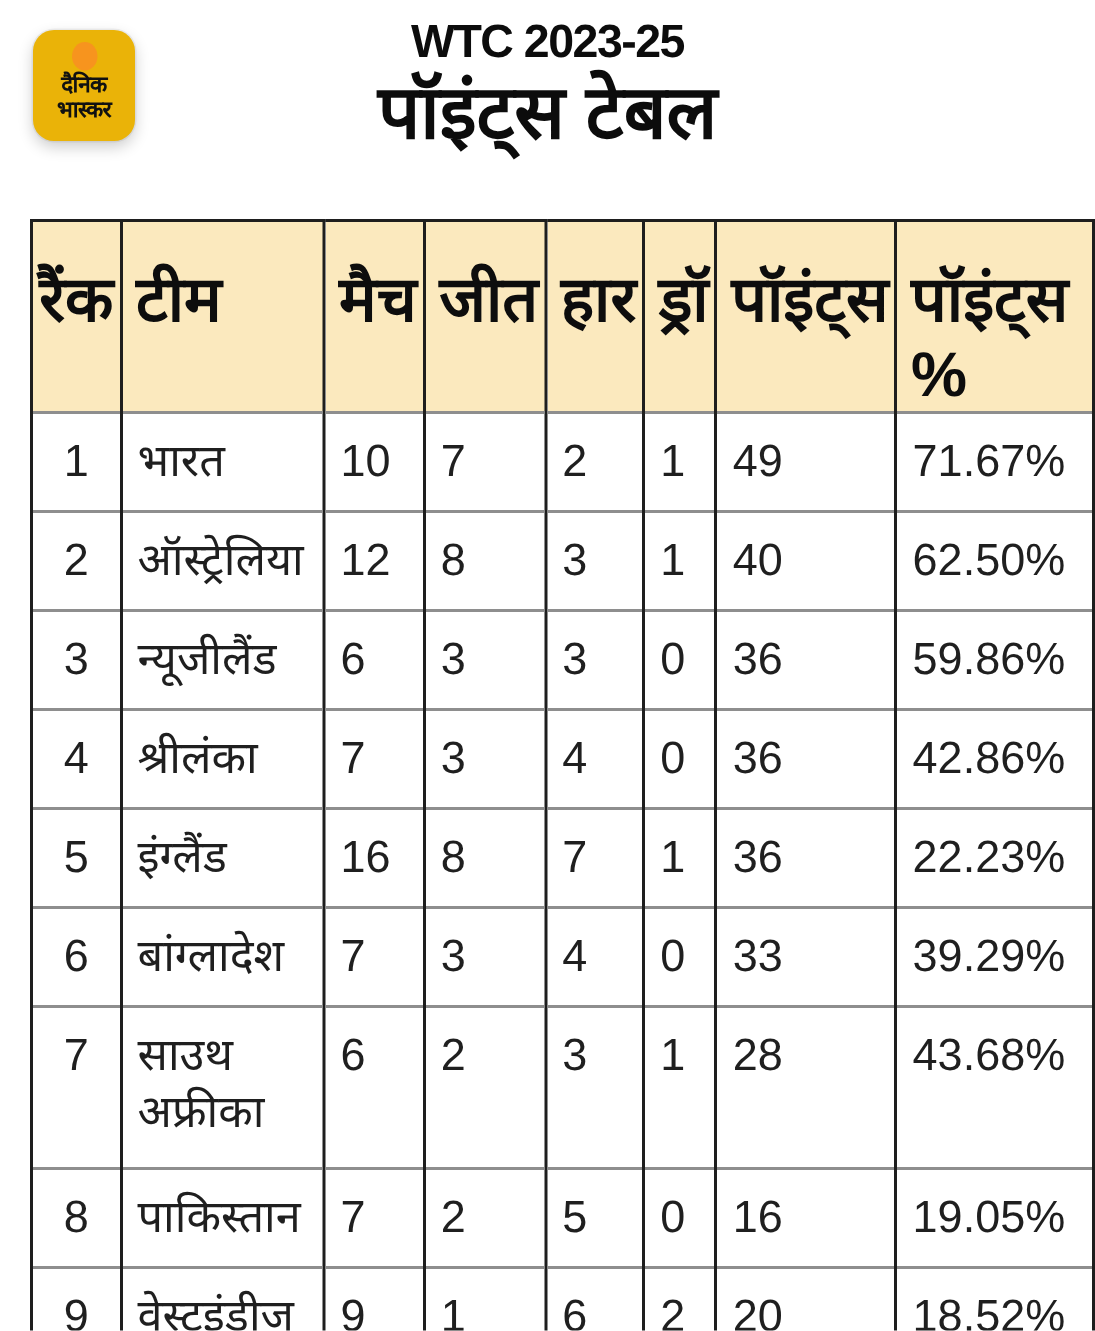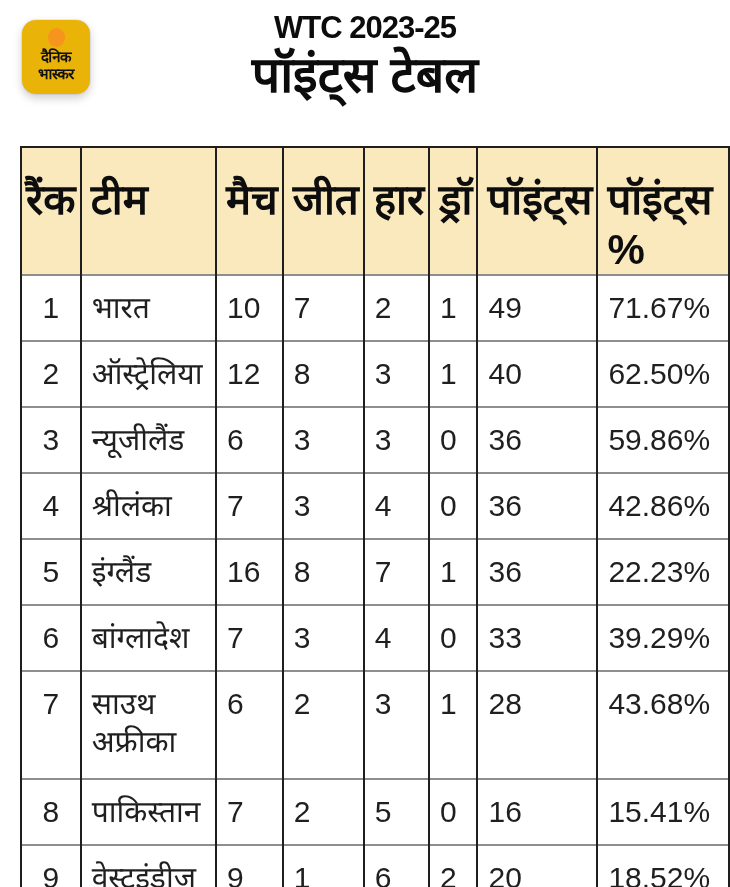--- a/index.html
+++ b/index.html
@@ -191,21 +191,21 @@
         <td class="col-7">43.68%</td>
       </tr>
       <tr>
         <td class="col-0">8</td>
         <td class="col-1">पाकिस्तान</td>
         <td class="col-2">7</td>
         <td class="col-3">2</td>
         <td class="col-4">5</td>
         <td class="col-5">0</td>
         <td class="col-6">16</td>
-        <td class="col-7">15.41%</td>
+        <td class="col-7">19.05%</td>
       </tr>
       <tr>
         <td class="col-0">9</td>
         <td class="col-1">वेस्टइंडीज</td>
         <td class="col-2">9</td>
         <td class="col-3">1</td>
         <td class="col-4">6</td>
         <td class="col-5">2</td>
         <td class="col-6">20</td>
         <td class="col-7">18.52%</td>

